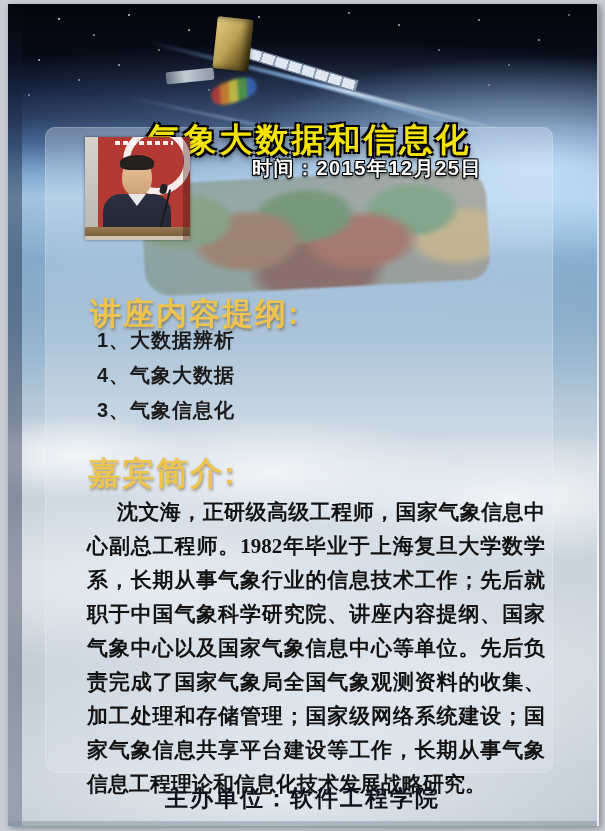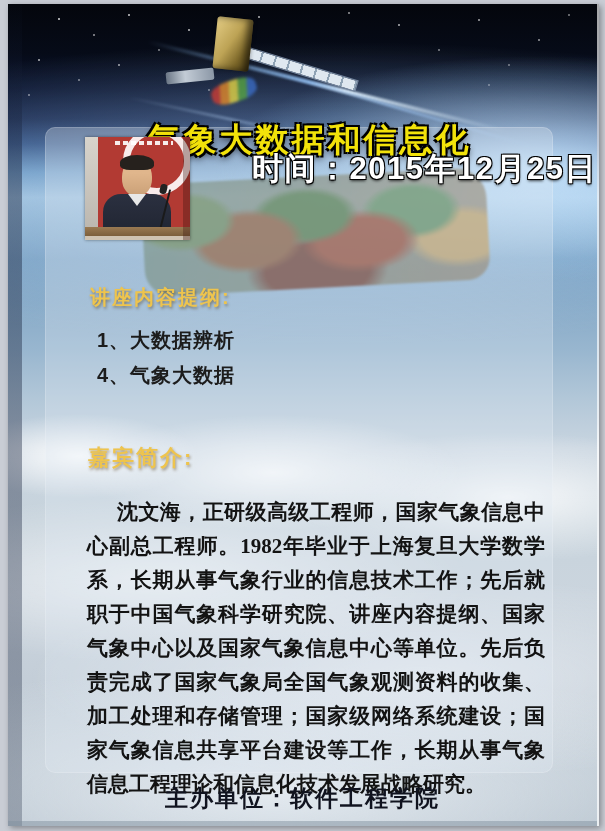--- a/index.html
+++ b/index.html
@@ -62,21 +62,21 @@
          radial-gradient(ellipse 95px 50px at 50% 85%, #5e2a1c 0 55%, rgba(0,0,0,0) 75%),
          linear-gradient(100deg, rgba(70,100,70,.65), rgba(120,90,50,.65));}
   .left-shade{position:absolute;left:0;top:0;width:14px;height:100%;
         background:linear-gradient(180deg,rgba(10,16,30,.1) 0%,rgba(25,35,60,.45) 20%,rgba(30,40,65,.4) 60%,rgba(60,70,90,.35) 100%);}
   .panel{position:absolute;left:37px;top:123px;width:508px;height:646px;border-radius:10px;
         background:rgba(225,233,242,.32);box-shadow:inset 0 0 0 1px rgba(255,255,255,.18);}
   .title{position:absolute;left:0;top:92px;width:100%;padding-left:14px;box-sizing:border-box;
         text-align:center;font-family:"DejaVu Serif","Liberation Serif",serif;font-size:33px;font-weight:bold;
         color:#f2e20a;letter-spacing:3px;
         text-shadow:-2px -2px 0 #000,2px -2px 0 #000,-2px 2px 0 #000,2px 2px 0 #000,0 3px 7px rgba(0,0,0,.85);}
-  .schedule{position:absolute;left:244px;top:149px;font-size:31px;font-weight:bold;color:#fff;
+  .schedule{position:absolute;left:244px;top:149px;font-size:20px;font-weight:bold;color:#fff;
         line-height:31px;letter-spacing:1.5px;
         text-shadow:-1px -1px 0 #000,1px -1px 0 #000,-1px 1px 0 #000,1px 1px 0 #000,0 2px 3px rgba(0,0,0,.7);}
   .photo{position:absolute;left:77px;top:133px;width:105px;height:103px;background:#b23a33;
         overflow:hidden;box-shadow:0 0 3px rgba(0,0,0,.45);}
   .photo .wall{position:absolute;left:0;top:0;width:13px;height:100%;background:linear-gradient(180deg,#d8d4cc,#b9b4ac);}
   .photo .wall-r{position:absolute;right:0;top:0;width:7px;height:100%;background:rgba(60,20,15,.35);}
   .photo .toptext{position:absolute;left:30px;top:4px;width:58px;height:4px;
         background:repeating-linear-gradient(90deg,rgba(255,255,255,.9) 0 5px,rgba(255,255,255,0) 5px 8px);}
   .photo .ring{position:absolute;left:38px;top:-10px;width:54px;height:54px;border:7px solid rgba(255,255,255,.9);border-radius:50%;}
   .photo .head{position:absolute;left:37px;top:21px;width:30px;height:38px;border-radius:50% 50% 45% 45%;
@@ -84,23 +84,23 @@
   .photo .head::before{content:"";position:absolute;left:-2px;top:-3px;width:34px;height:15px;
         background:#26211d;border-radius:50% 50% 30% 30%;}
   .photo .body{position:absolute;left:18px;top:57px;width:68px;height:46px;border-radius:18px 18px 0 0;
         background:linear-gradient(180deg,#2b3040,#1f2430);}
   .photo .collar{position:absolute;left:43px;top:57px;width:18px;height:12px;background:#e8e8e8;
         clip-path:polygon(0 0,100% 0,50% 100%);}
   .photo .mic{position:absolute;left:79px;top:52px;width:2px;height:42px;background:#1a1a1a;transform:rotate(14deg);}
   .photo .michead{position:absolute;left:75px;top:47px;width:7px;height:10px;background:#222;border-radius:3px;transform:rotate(14deg);}
   .photo .podium{position:absolute;left:0;bottom:4px;width:100%;height:9px;background:linear-gradient(180deg,#9a7a52,#7c5f3c);}
   .photo .podium-front{position:absolute;left:0;bottom:0;width:100%;height:4px;background:#cfc3b2;}
-  .outline-heading{position:absolute;left:82px;top:263px;font-size:20px;font-weight:bold;color:#eec44d;
+  .outline-heading{position:absolute;left:82px;top:263px;font-size:31px;font-weight:bold;color:#eec44d;
         letter-spacing:2px;text-shadow:1px 2px 3px rgba(70,45,0,.45);}
-  .guest-heading{position:absolute;left:80px;top:421px;font-size:22px;font-weight:bold;color:#eec44d;
+  .guest-heading{position:absolute;left:80px;top:421px;font-size:32px;font-weight:bold;color:#eec44d;
         letter-spacing:2px;text-shadow:1px 2px 3px rgba(70,45,0,.45);}
   .outline-list{position:absolute;left:89px;top:315px;font-size:20px;font-weight:bold;color:#1c1c1c;letter-spacing:1px;margin-top:10px;}
   .outline-list .item{margin-bottom:12px;line-height:23px;}
   .bio{position:absolute;left:79px;top:470px;width:458px;font-family:"Liberation Serif",serif;
         font-size:21px;font-weight:bold;color:#131313;line-height:34px;text-align:justify;
         text-indent:30px;word-break:break-all;}
   .organizer{position:absolute;left:0;top:779px;width:100%;box-sizing:border-box;
         text-align:center;font-family:"Liberation Serif",serif;font-size:23px;font-weight:bold;
         color:#10131f;letter-spacing:2px;}
   .bottom-band{position:absolute;left:0;bottom:0;width:100%;height:5px;background:rgba(130,145,160,.5);}
@@ -143,20 +143,21 @@
 
     <div class="schedule">
       <div>时间：2015年12月25日</div>
     </div>
 
     <h2 class="outline-heading">讲座内容提纲:</h2>
 
     <div class="outline-list">
       <div class="item">1、大数据辨析</div>
       <div class="item">4、气象大数据</div>
+      <div class="item">3、气象信息化</div>
     </div>
 
     <h2 class="guest-heading">嘉宾简介:</h2>
 
     <p class="bio">沈文海，正研级高级工程师，国家气象信息中心副总工程师。1982年毕业于上海复旦大学数学系，长期从事气象行业的信息技术工作；先后就职于中国气象科学研究院、讲座内容提纲、国家气象中心以及国家气象信息中心等单位。先后负责完成了国家气象局全国气象观测资料的收集、加工处理和存储管理；国家级网络系统建设；国家气象信息共享平台建设等工作，长期从事气象信息工程理论和信息化技术发展战略研究。</p>
 
     <div class="organizer">主办单位：软件工程学院</div>
 
     <div class="bottom-band"></div>
   </div>

